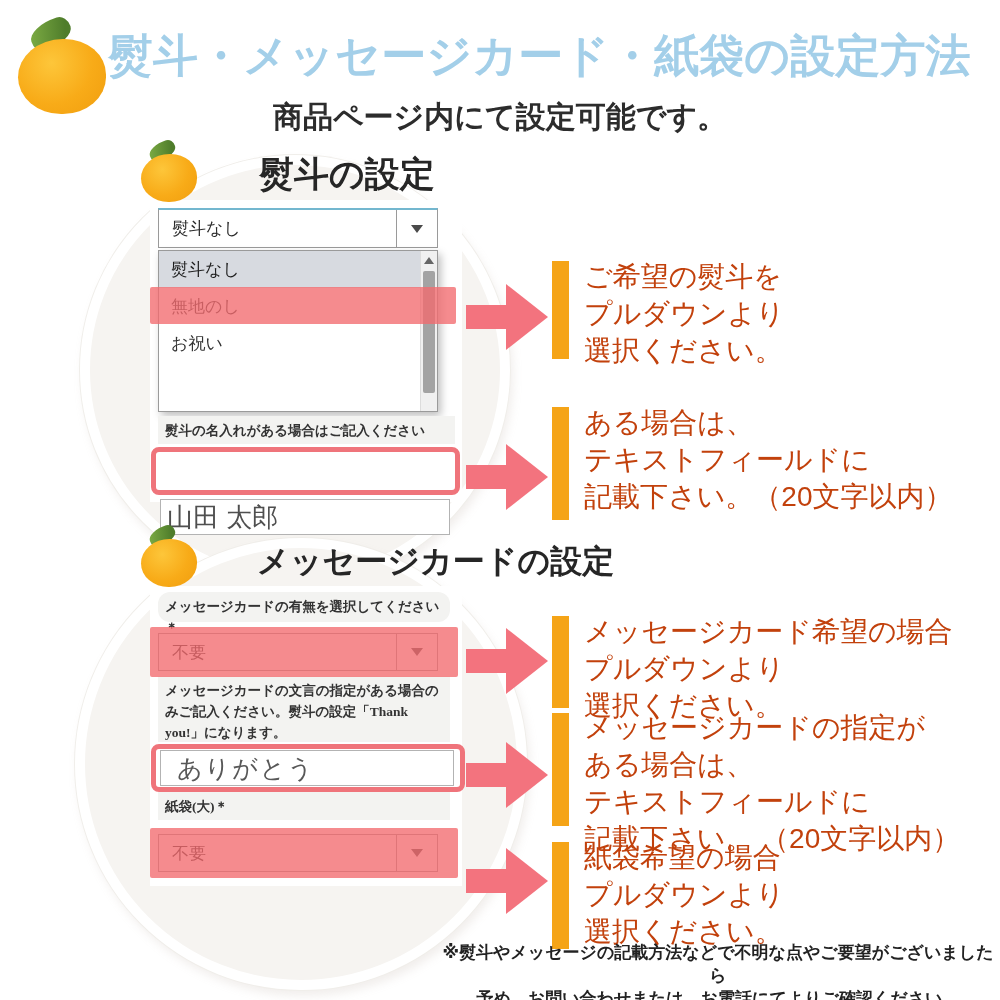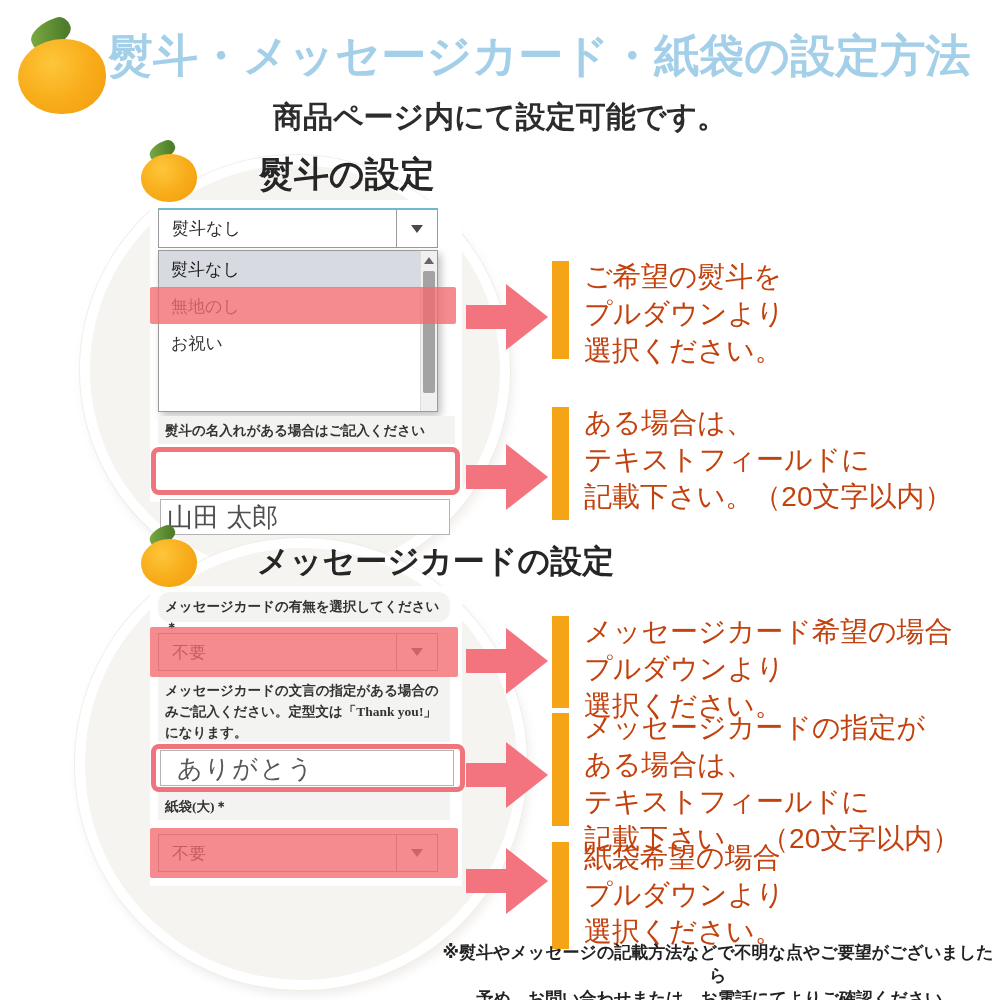--- a/index.html
+++ b/index.html
@@ -251,21 +251,21 @@
 
   <div class="field-label strip2">メッセージカードの有無を選択してください＊</div>
   <div class="select-box sel2">
     <div class="val">不要</div>
     <div class="arrow-cell">
       <div class="tri-down"></div>
     </div>
   </div>
   <div class="hl-bar hl-sel2"></div>
 
-  <div class="field-label strip3">メッセージカードの文言の指定がある場合のみご記入ください。定型文は「Thank you!」になります。</div>
+  <div class="field-label strip3">メッセージカードの文言の指定がある場合のみご記入ください。熨斗の設定「Thank you!」になります。</div>
   <input class="text-input input2" readonly="" value="ありがとう" style="">
   <div class="input-frame frame2"></div>
 
   <div class="field-label strip4">紙袋(大)＊</div>
   <div class="select-box sel3">
     <div class="val">不要</div>
     <div class="arrow-cell">
       <div class="tri-down"></div>
     </div>
   </div>

